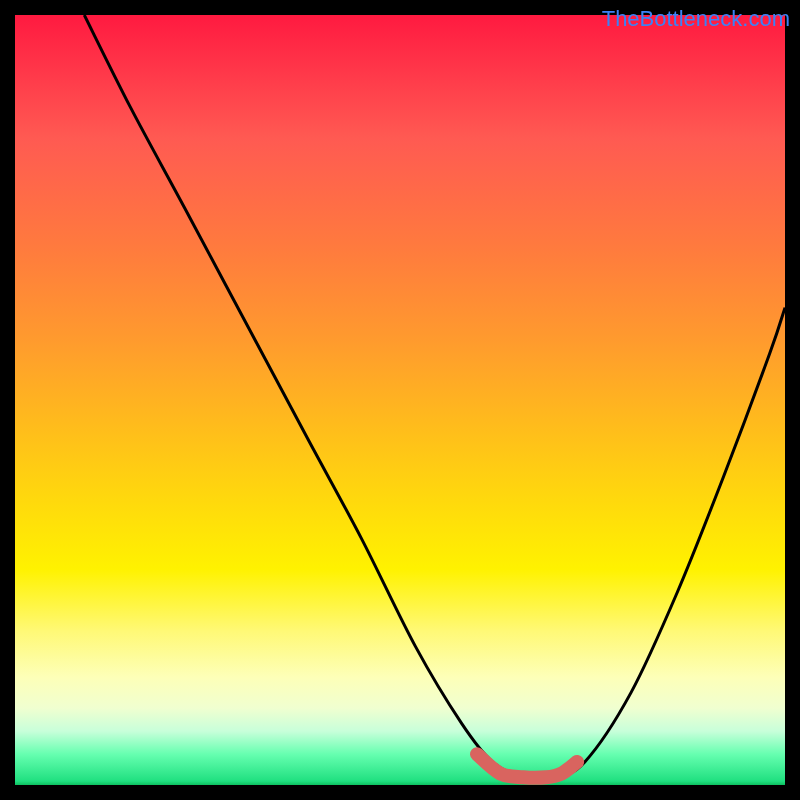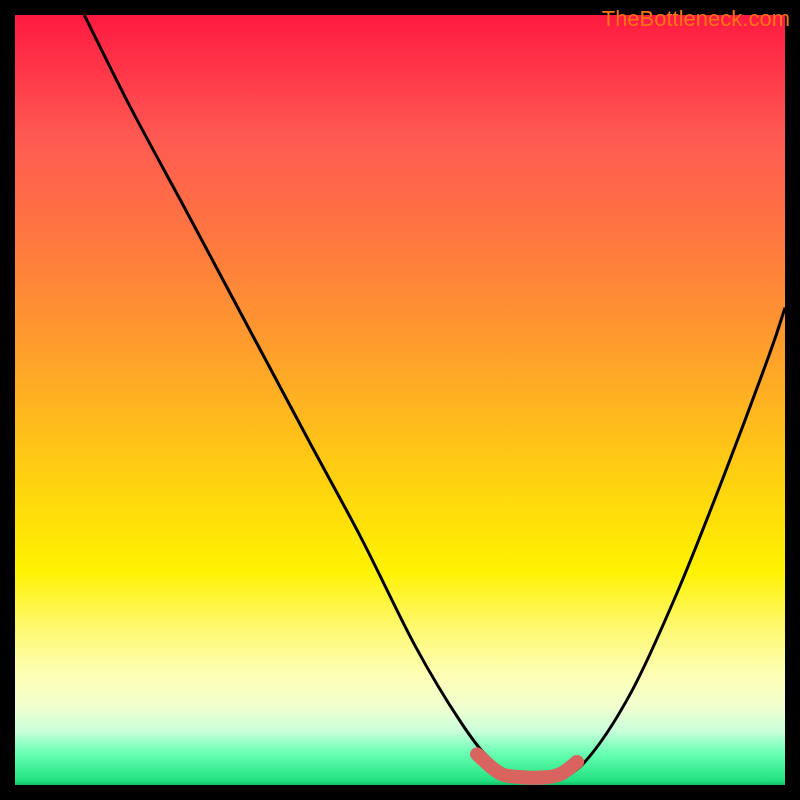--- a/index.html
+++ b/index.html
@@ -8,21 +8,21 @@
     height: 800px;
     background: #000;
     position: relative;
     font-family: Arial, sans-serif;
     overflow: hidden;
   }
   .watermark {
     position: absolute;
     top: 6px;
     right: 10px;
-    color: #f97316;
+    color: #3b82f6;
     font-size: 22px;
     font-weight: 500;
     z-index: 10;
   }
   .plot-area {
     position: absolute;
     left: 15px;
     top: 15px;
     width: 770px;
     height: 770px;

